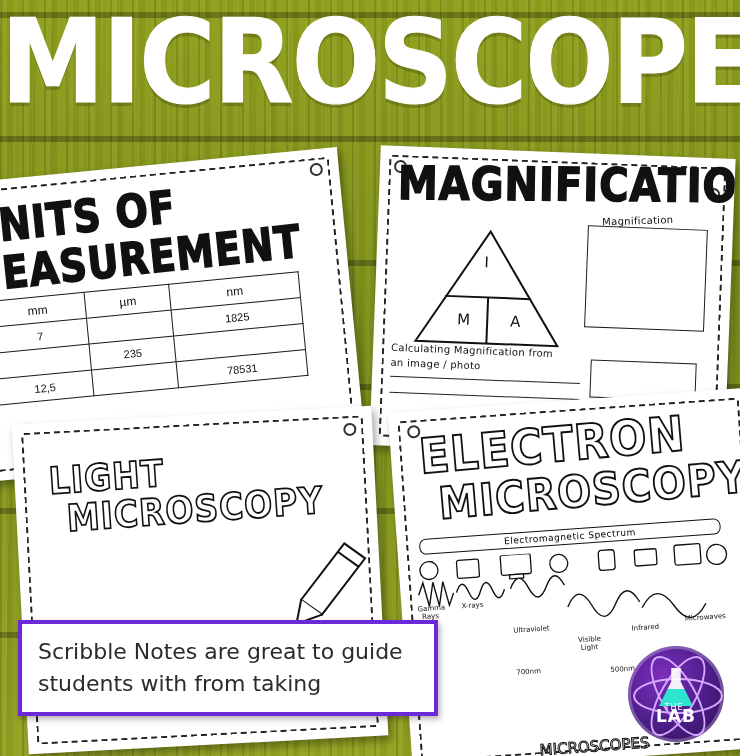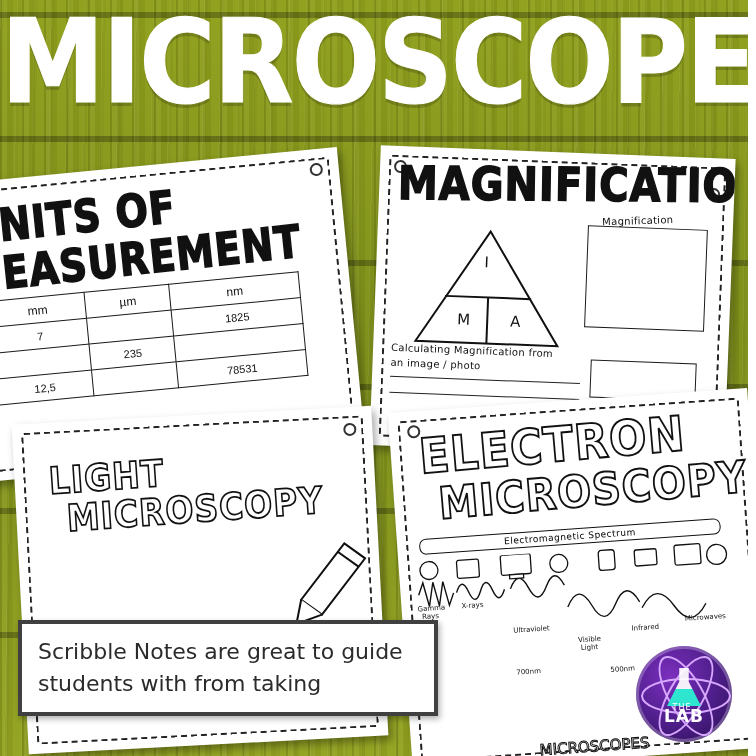--- a/index.html
+++ b/index.html
@@ -11,21 +11,20 @@
     height: 756px;
     font-family: "Liberation Sans", sans-serif;
     overflow: hidden;
   }
   #stage {
     position: relative;
     width: 740px;
     height: 756px;
     overflow: hidden;
     background: #8a9a1b;
-    padding-left: 8px;
   }
   
   .wood {
     position: absolute;
     inset: 0;
     background:
       repeating-linear-gradient(90deg,
         rgba(0,0,0,0.10) 0px, rgba(0,0,0,0.10) 2px,
         rgba(255,255,255,0.045) 2px, rgba(255,255,255,0.045) 7px,
         rgba(0,0,0,0.045) 7px, rgba(0,0,0,0.045) 13px,
@@ -251,21 +250,21 @@
   }
 
   
   #caption {
     position: absolute;
     left: 18px;
     top: 620px;
     width: 420px;
     height: 96px;
     background: #ffffff;
-    border: 4px solid #404040;
+    border: 4px solid #6d28d9;
     box-shadow: 2px 3px 6px rgba(0,0,0,0.3);
     padding: 12px 16px;
     box-sizing: border-box;
   }
   #caption p {
     margin: 0;
     font-family: "DejaVu Sans", sans-serif;
     font-size: 22px;
     line-height: 32px;
     color: #2b2b2b;

